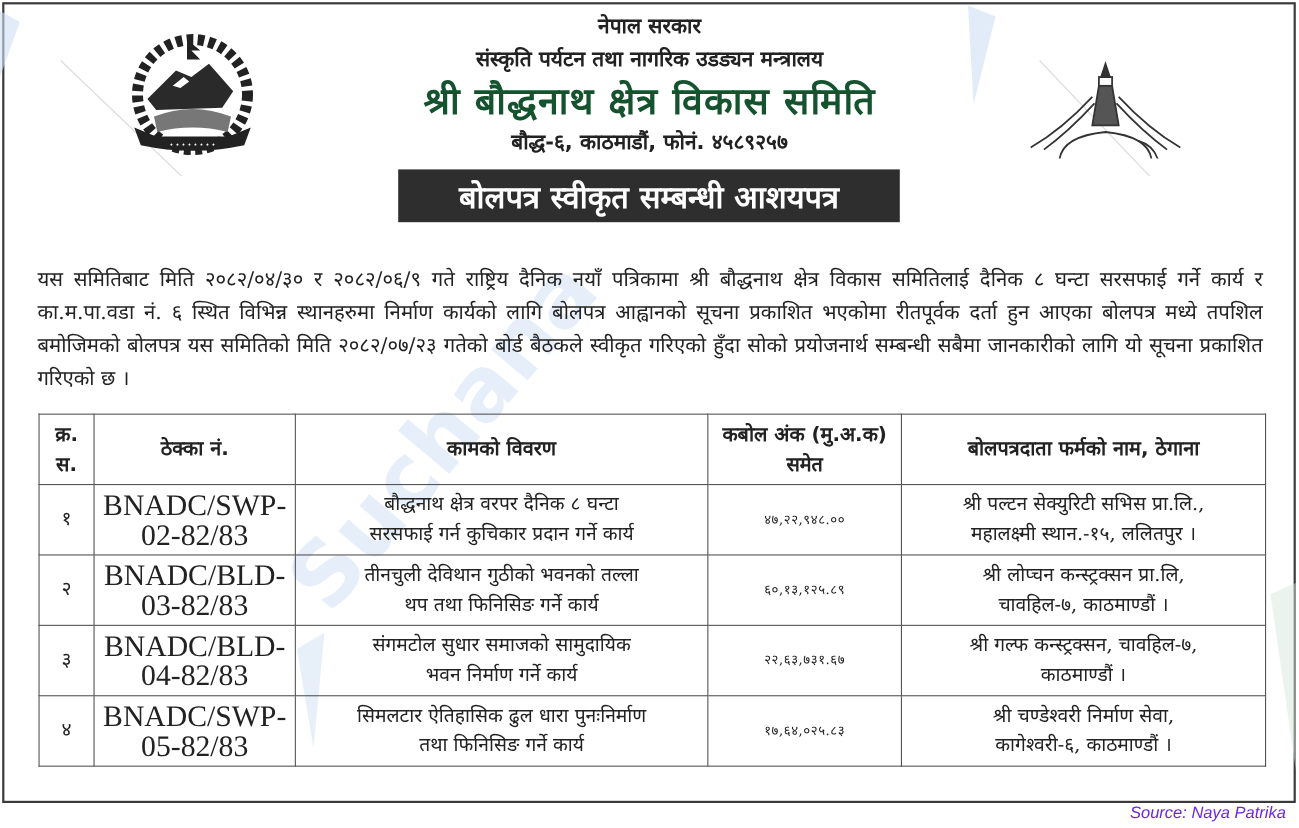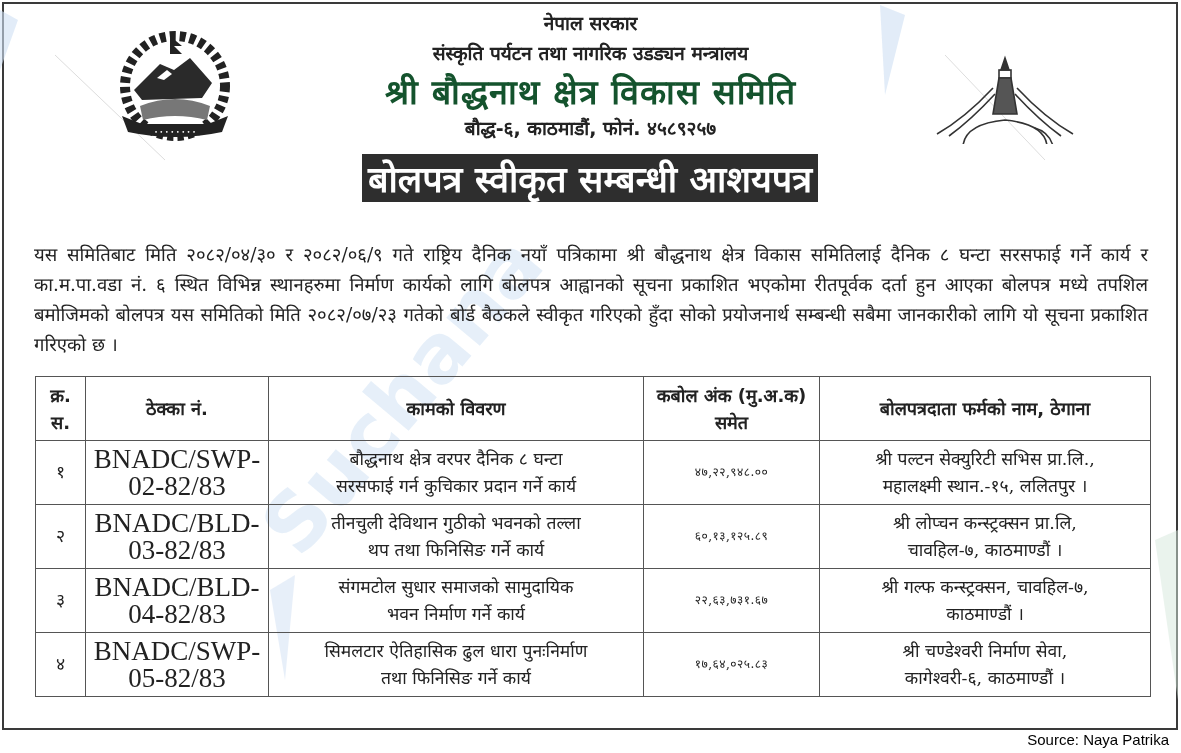--- a/index.html
+++ b/index.html
@@ -10,37 +10,37 @@
   .watermark { position: absolute; pointer-events: none; }
   .header { position: absolute; left: 0; top: 0; width: 1181px; height: 240px; }
   .hdr-line { position: absolute; left: 0; width: 1181px; text-align: center;
               font-family: "DejaVu Sans", "Liberation Sans", sans-serif; font-weight: bold; }
   .gov { top: 10px; font-size: 19px; color: #222; }
   .ministry { top: 40px; font-size: 19px; color: #222; }
   .committee { top: 68px; font-size: 34px; color: #14532d; letter-spacing: 1px; }
   .address { top: 115px; font-size: 19px; color: #222; }
   .title-bar { position: absolute; left: 362px; top: 154px; width: 456px; height: 48px;
                background: #2e2e2e; color: #fff; display: flex; align-items: center; justify-content: center;
-               font-family: "DejaVu Sans", "Liberation Sans", sans-serif; font-weight: bold; font-size: 36px; }
+               font-family: "DejaVu Sans", "Liberation Sans", sans-serif; font-weight: bold; font-size: 28px; }
   .pubdate { top: 211px; font-size: 18px; color: #222; }
   .logo-left { position: absolute; left: 112px; top: 28px; width: 126px; height: 118px; }
   .logo-right { position: absolute; left: 935px; top: 28px; width: 140px; height: 116px; }
   .body-text { position: absolute; left: 34px; top: 240px; width: 1114px;
                font-size: 18.5px; line-height: 30px; text-align: justify; text-align-last: left; color: #222; }
   table.bids { position: absolute; left: 35px; top: 376px; border-collapse: collapse;
                font-size: 17.5px; color: #222; }
   table.bids td, table.bids th { border: 1.5px solid #555; text-align: center; vertical-align: middle;
                padding: 0 4px; line-height: 27px; }
   table.bids th { font-family: "DejaVu Sans", "Liberation Sans", sans-serif; font-weight: bold; font-size: 18px; height: 63px; }
   table.bids td { height: 63px; }
   .c1 { width: 41px; margin-top: 26px; } .c2 { width: 174px; margin-top: 40px; } .c3 { width: 366px; } .c4 { width: 167px; } .c5 { width: 322px; }
   .contract { font-family: "Liberation Serif", "DejaVu Serif", serif; font-size: 27px; line-height: 28px; }
   .amount { font-size: 12px; letter-spacing: 0.5px; }
   .source { position: absolute; right: 12px; top: 731px; font-family: "Liberation Sans", "DejaVu Sans", sans-serif;
-            font-size: 15px; color: #000000; }
+            font-style: italic; font-size: 15px; color: #6d28d9; }
 </style>
 </head>
 <body>
 
 <div class="frame"></div>
 
 <svg class="watermark" width="1181" height="753" style="left:0;top:0;">
   <polygon points="0,10 18,20 0,70" fill="#cfe0f3" opacity="0.6"></polygon>
   <polygon points="880,5 905,15 885,95" fill="#cfe0f3" opacity="0.6"></polygon>
   <polygon points="1155,540 1178,530 1178,700" fill="#d5e8dc" opacity="0.5"></polygon>

